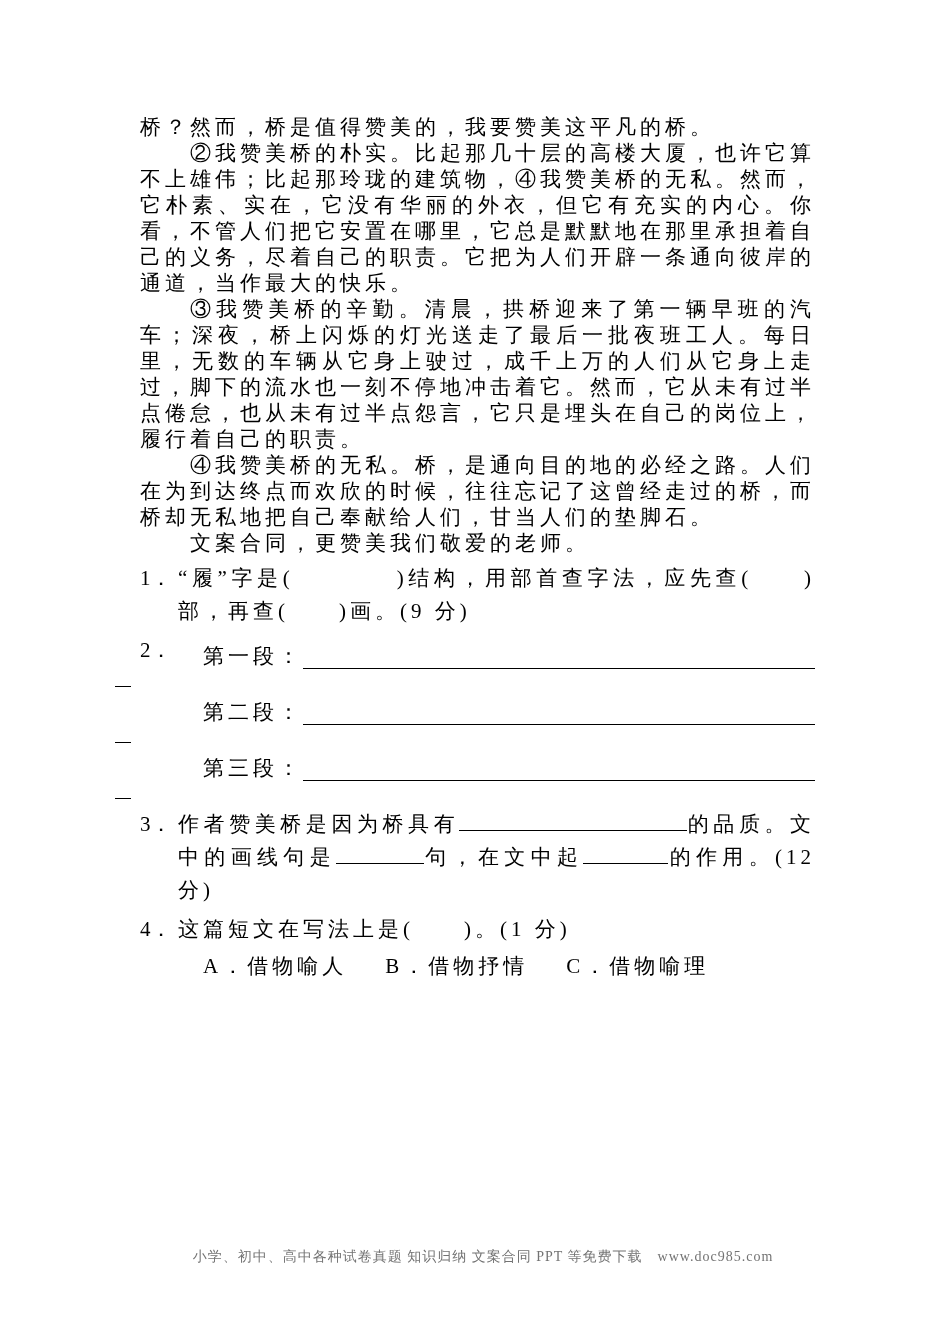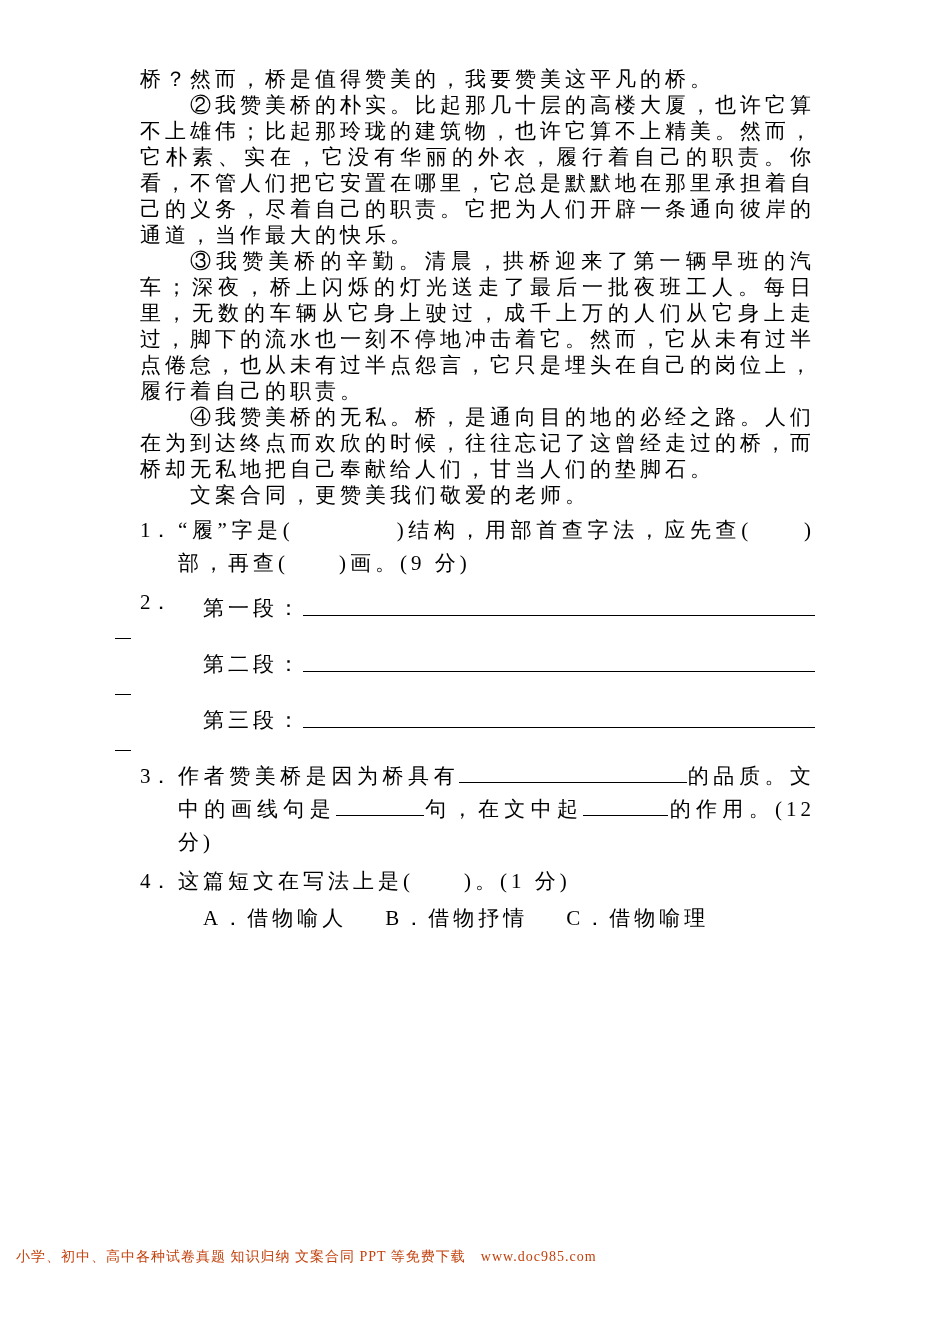--- a/index.html
+++ b/index.html
@@ -6,21 +6,21 @@
   html, body { width:950px; height:1344px; background:#ffffff; }
   body {
     font-family:"Liberation Serif","DejaVu Serif",serif;
     color:#000;
     position:relative;
     overflow:hidden;
   }
   .page {
     position:absolute; top:0; left:0;
     width:950px; height:1344px;
-    padding:66px 135px 0 140px;
+    padding:114px 135px 0 140px;
   }
   
   .passage p {
     font-size:21px;
     letter-spacing:4px;
     line-height:26px;
     text-align:justify;
     text-indent:50px;
   }
   .passage p.noindent { text-indent:0; }
@@ -35,21 +35,21 @@
     display:flex;
     margin-top:6px;
     font-size:21px;
     letter-spacing:4px;
     line-height:33px;
   }
   .qnum { width:38px; flex-shrink:0; letter-spacing:0; }
   .qbody { flex:1; text-align:justify; min-width:0; }
   .seg-row {
     display:flex;
-    align-items:flex-start;
+    align-items:flex-end;
     margin-left:25px;
     margin-top:6px;
     height:33px;
   }
   .seg-label { flex-shrink:0; }
   .blank-line {
     flex:1;
     height:24px;
     margin-bottom:4px;
     border-bottom:1.5px solid #000;
@@ -78,34 +78,35 @@
     font-size:21px;
     letter-spacing:4px;
     line-height:33px;
     align-items:flex-end;
   }
   
   .footer {
     position:absolute;
     left:16px; right:0;
     top:1248px;
+    text-align:center;
     font-size:14px;
     letter-spacing:1px;
-    color:#c2410c;
+    color:#737373;
     font-family:"Liberation Serif","DejaVu Serif",serif;
   }
 </style>
 </head>
 <body>
 
 <div class="page">
 
   <div class="passage">
     <p class="noindent">桥？然而，桥是值得赞美的，我要赞美这平凡的桥。</p>
-    <p>②我赞美桥的朴实。比起那几十层的高楼大厦，也许它算不上雄伟；比起那玲珑的建筑物，也许它算不上精美。然而，它朴素、实在，它没有华丽的外衣，履行着自己的职责。你看，不管人们把它安置在哪里，它总是默默地在那里承担着自己的义务，尽着自己的职责。它把为人们开辟一条通向彼岸的通道，当作最大的快乐。</p>
+    <p>②我赞美桥的朴实。比起那几十层的高楼大厦，也许它算不上雄伟；比起那玲珑的建筑物，④我赞美桥的无私。然而，它朴素、实在，它没有华丽的外衣，但它有充实的内心。你看，不管人们把它安置在哪里，它总是默默地在那里承担着自己的义务，尽着自己的职责。它把为人们开辟一条通向彼岸的通道，当作最大的快乐。</p>
     <p>③我赞美桥的辛勤。清晨，拱桥迎来了第一辆早班的汽车；深夜，桥上闪烁的灯光送走了最后一批夜班工人。每日里，无数的车辆从它身上驶过，成千上万的人们从它身上走过，脚下的流水也一刻不停地冲击着它。然而，它从未有过半点倦怠，也从未有过半点怨言，它只是埋头在自己的岗位上，履行着自己的职责。</p>
     <p>④我赞美桥的无私。桥，是通向目的地的必经之路。人们在为到达终点而欢欣的时候，往往忘记了这曾经走过的桥，而桥却无私地把自己奉献给人们，甘当人们的垫脚石。</p>
     <p>文案合同，更赞美我们敬爱的老师。</p>
   </div>
 
   <div class="questions">
 
     <div class="question">
       <span class="qnum">1．</span>
       <div class="qbody">“履”字是(　　　　)结构，用部首查字法，应先查(　　)部，再查(　　)画。(9 分)</div>

